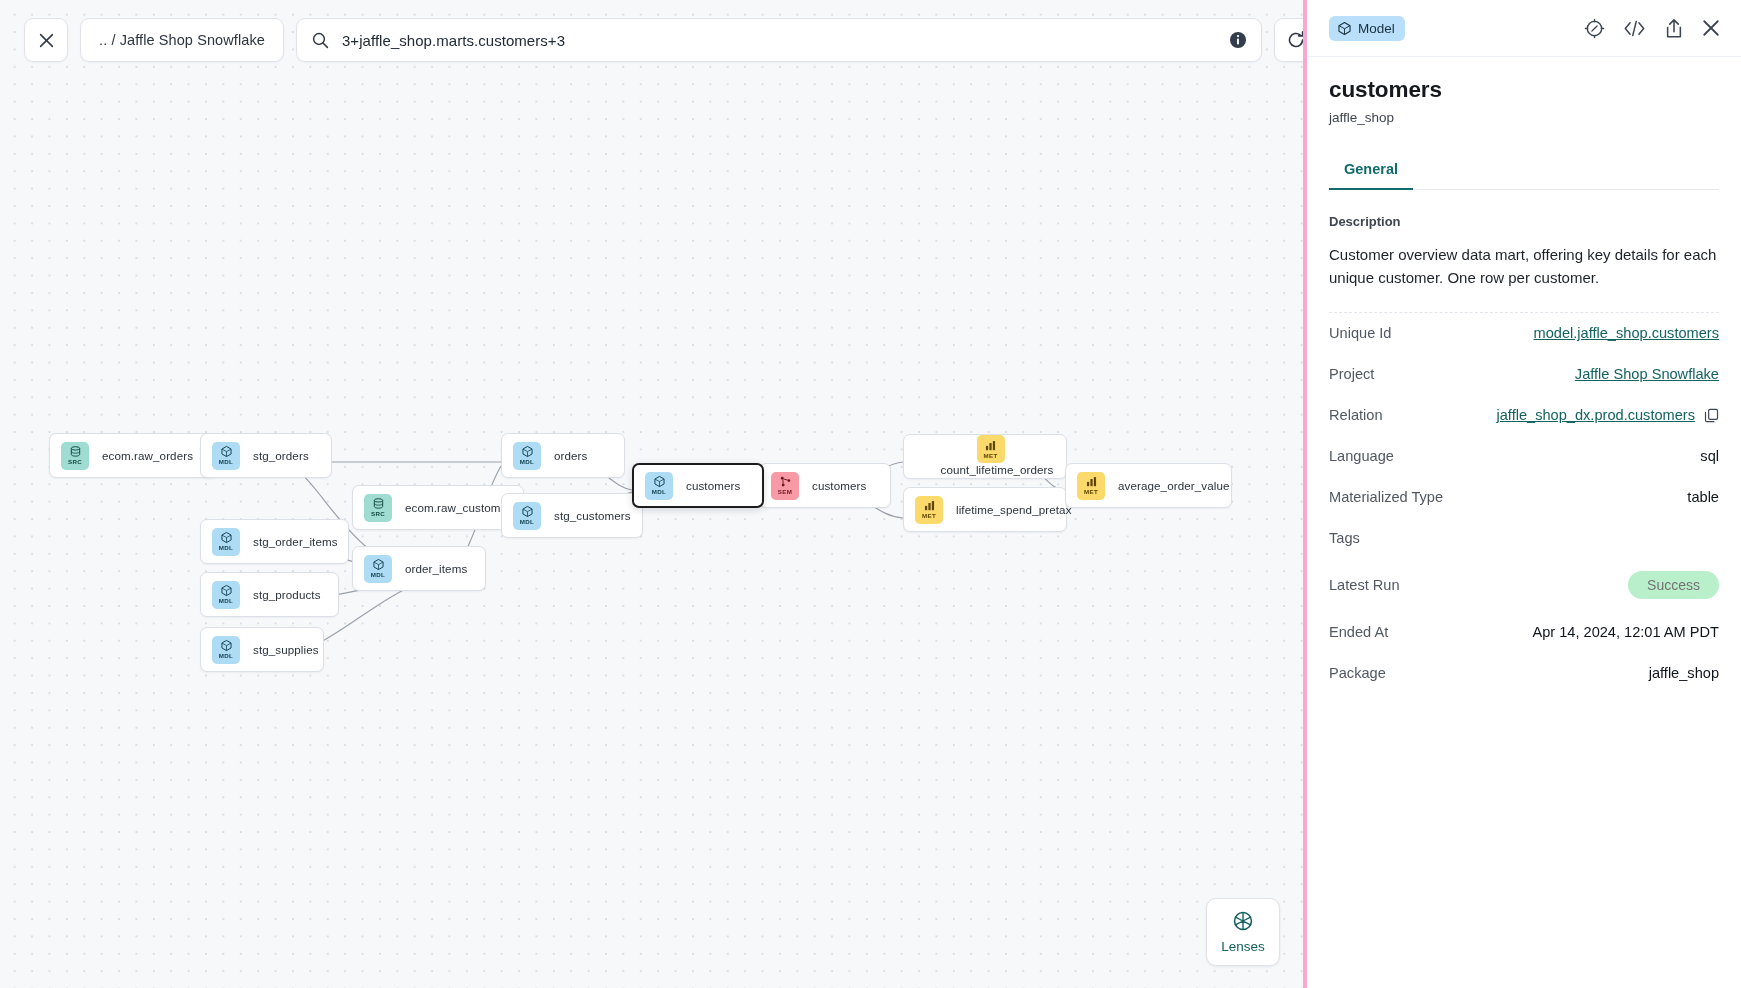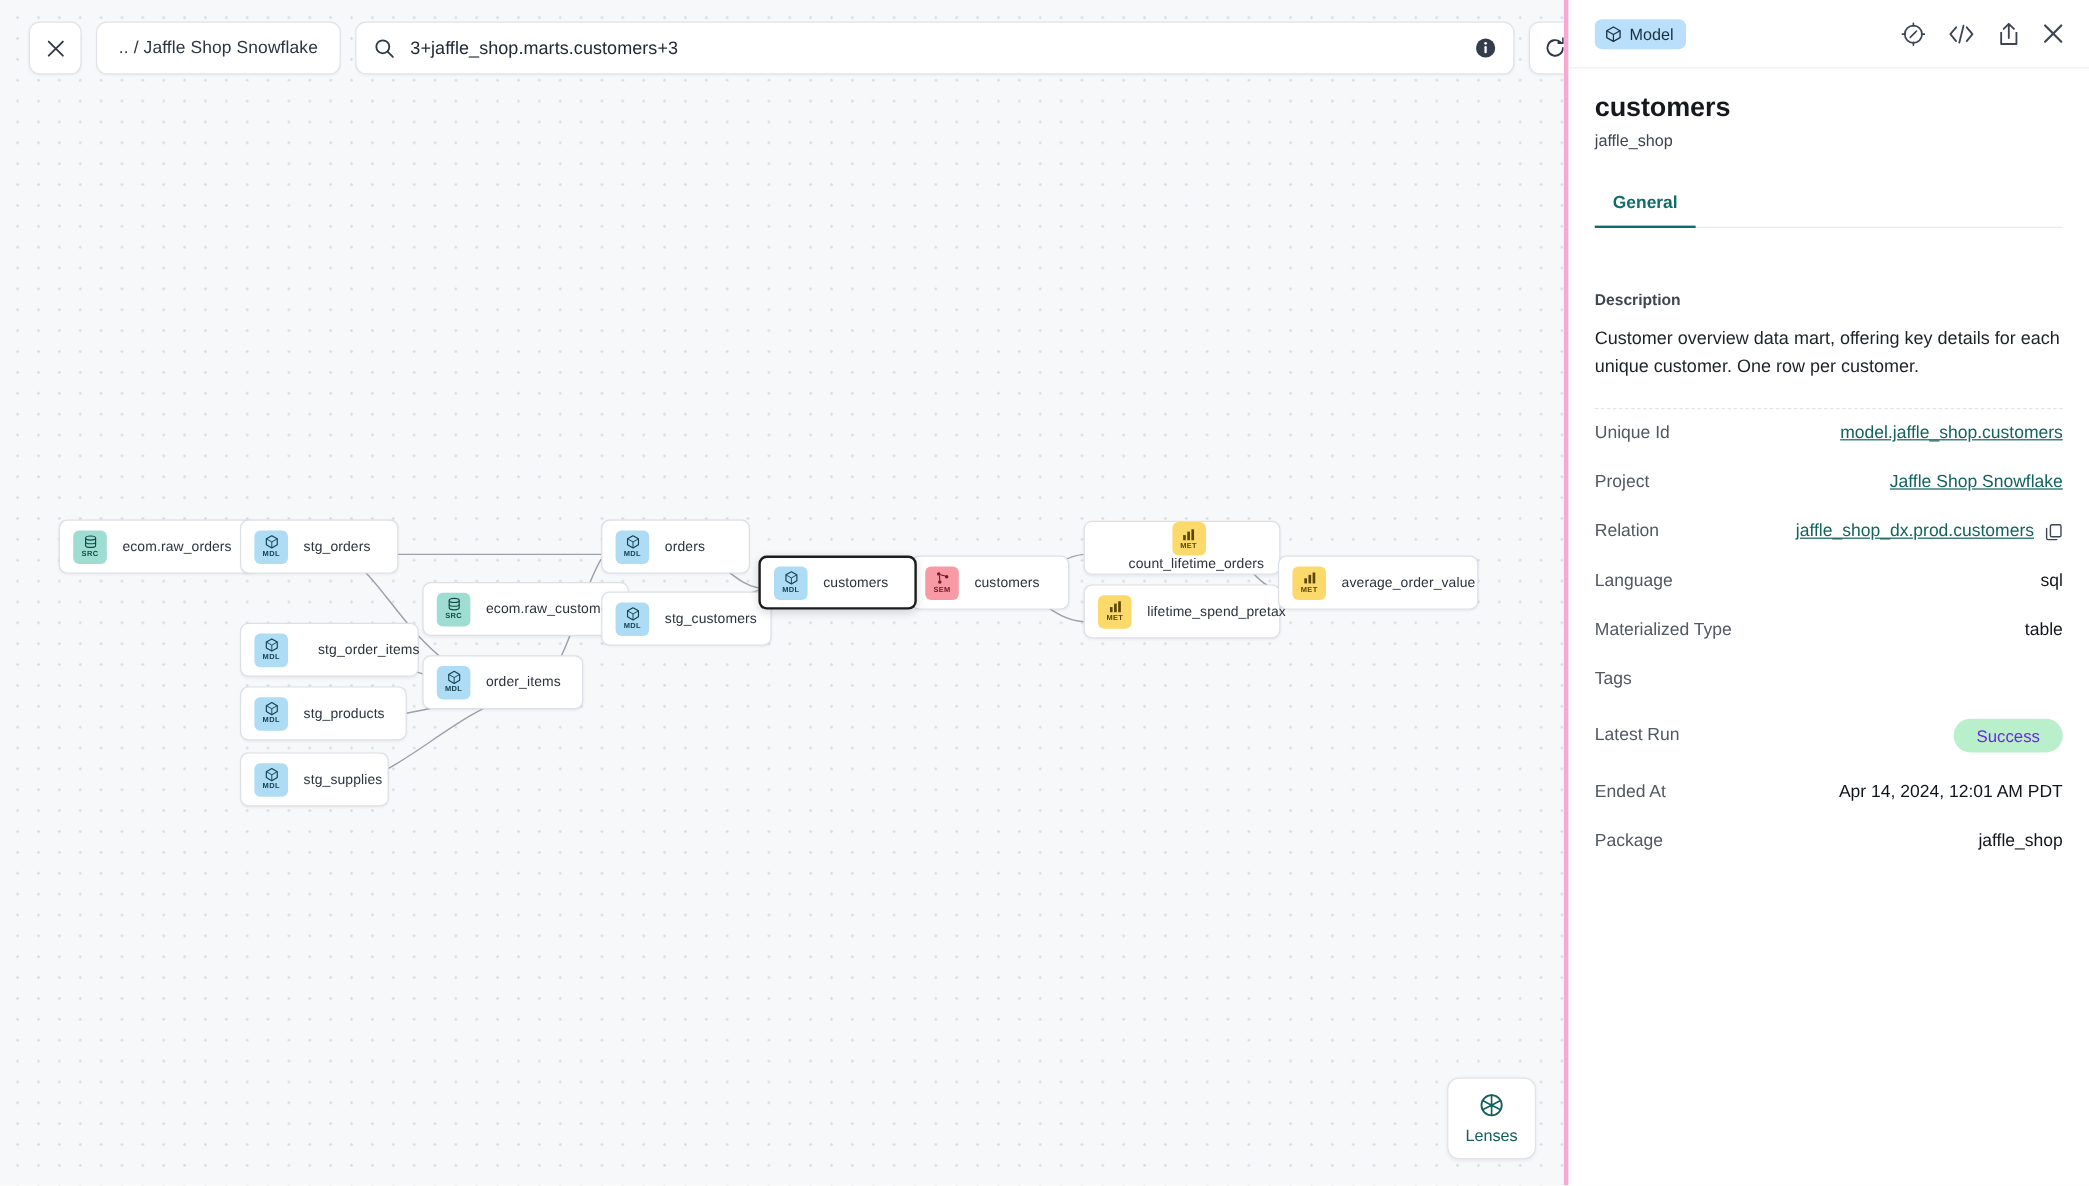--- a/index.html
+++ b/index.html
@@ -138,37 +138,37 @@
   #panel-subtitle { font-size: 13.5px; color: #3d444f; margin-top: 7px; }
 
   #tabs { margin: 30px 22px 0 22px; border-bottom: 1px solid #e6e9ee; display: flex; }
   .tab {
     font-size: 14.5px; color: #126b6b; font-weight: 600;
     padding: 6px 15px 11px 15px; cursor: pointer;
     border-bottom: 2.5px solid #126b6b; margin-bottom: -1px;
   }
 
   #panel-body { padding: 24px 22px 0 22px; overflow-y: auto; }
-  #desc-label { font-size: 13px; font-weight: 600; color: #3f4650; margin-top: 28px; }
+  #desc-label { font-size: 13px; font-weight: 600; color: #3f4650; }
   #desc-text {
     font-size: 15px; color: #1d2229; line-height: 1.52;
     margin-top: 15px; padding-bottom: 22px;
     border-bottom: 1px dashed #e2e5ea;
   }
   .row {
     display: flex; align-items: center; justify-content: space-between;
     padding: 12.5px 0; gap: 14px; min-height: 36px;
   }
   .row-key { font-size: 14.6px; color: #515862; white-space: nowrap; }
   .row-val { font-size: 14.6px; color: #10151c; text-align: right; }
   .row-val.link { color: #12625f; text-decoration: underline; cursor: pointer; }
   .row-val.chip-grey { background:#f0f1f3; border-radius:4px; padding:3px 9px; }
   .row-right { display:flex; align-items:center; gap: 9px; }
   .pill-success {
-    background: #b9f0cb; color: #6d28d9;
+    background: #b9f0cb; color: #737373;
     border-radius: 999px; padding: 6px 19px;
     font-size: 14px;
   }
   .copy-icon { cursor:pointer; display:block; }
 </style>
 </head>
 <body>
 
 <div id="app">
 
@@ -211,21 +211,21 @@
         <div class="node" style="left: 200px; top: 433px; width: 132px; height: 45px;">
           <div class="node-badge badge-MDL">
             <svg width="13" height="13" viewBox="0 0 20 20">
               <path d="M10 2.2 L17 6.2 L17 13.8 L10 17.8 L3 13.8 L3 6.2 Z" fill="none" stroke="currentColor" stroke-width="1.5" stroke-linejoin="round"></path>
               <path d="M3 6.2 L10 10.2 L17 6.2 M10 10.2 L10 17.8" fill="none" stroke="currentColor" stroke-width="1.2"></path>
             </svg>
             <span class="bt">MDL</span>
           </div>
           <span class="node-label">stg_orders</span>
         </div>
-        <div class="node" style="left: 200px; top: 519px; width: 149px; height: 45px; gap: 12px;">
+        <div class="node" style="left: 200px; top: 519px; width: 149px; height: 45px;">
           <div class="node-badge badge-MDL">
             <svg width="13" height="13" viewBox="0 0 20 20">
               <path d="M10 2.2 L17 6.2 L17 13.8 L10 17.8 L3 13.8 L3 6.2 Z" fill="none" stroke="currentColor" stroke-width="1.5" stroke-linejoin="round"></path>
               <path d="M3 6.2 L10 10.2 L17 6.2 M10 10.2 L10 17.8" fill="none" stroke="currentColor" stroke-width="1.2"></path>
             </svg>
             <span class="bt">MDL</span>
           </div>
           <span class="node-label">stg_order_items</span>
         </div>
         <div class="node" style="left: 200px; top: 572px; width: 139px; height: 45px;">

